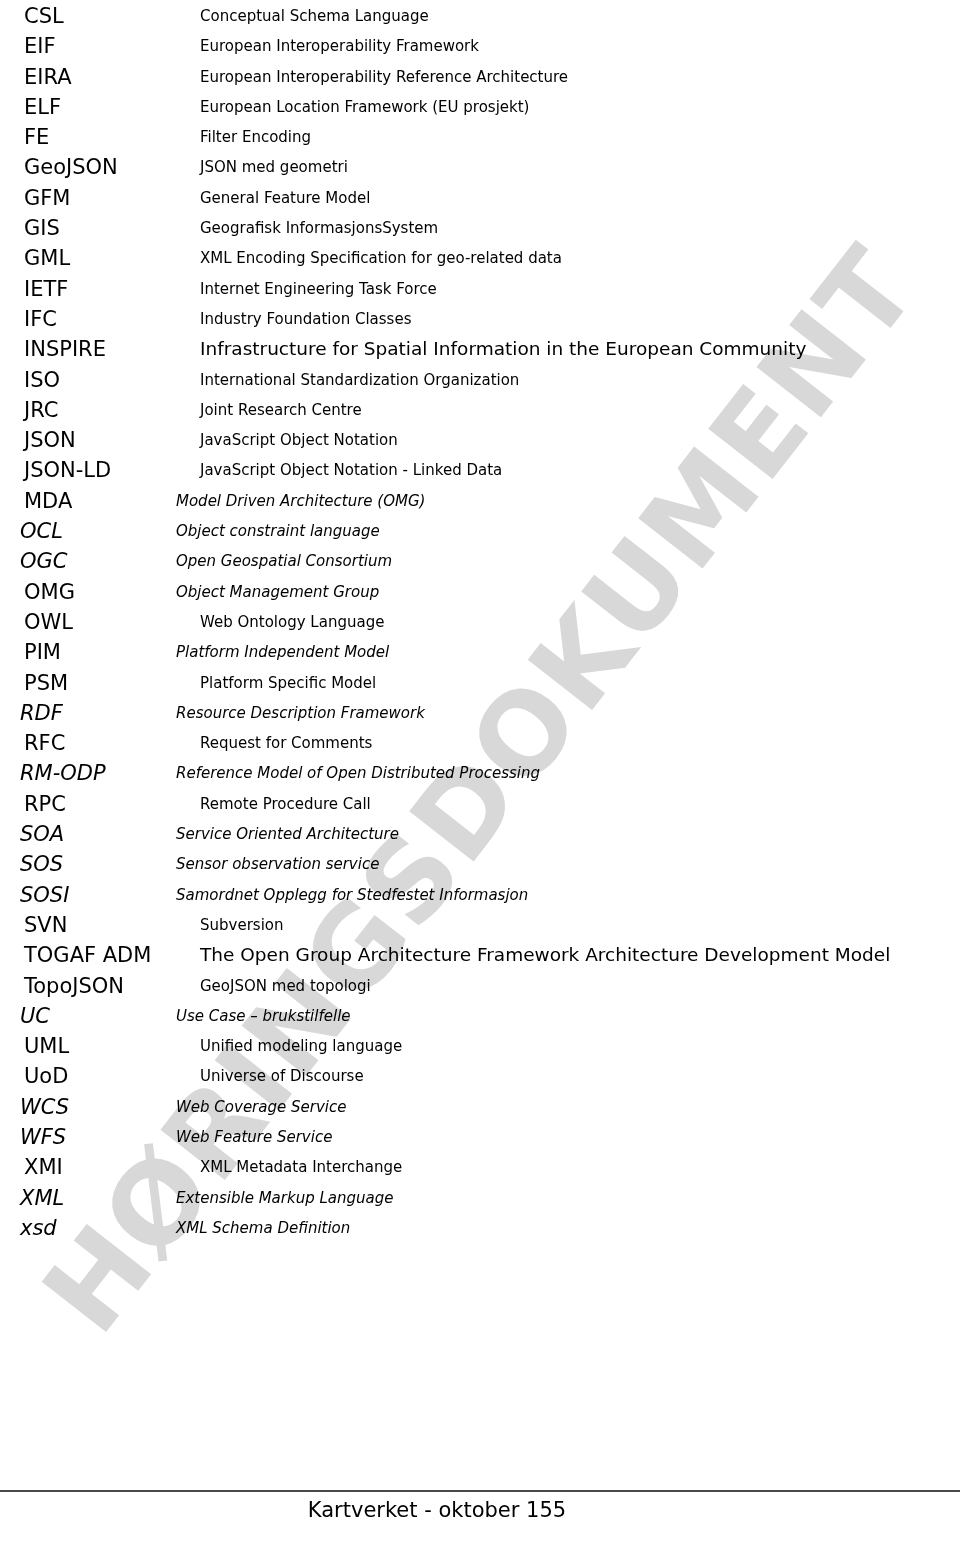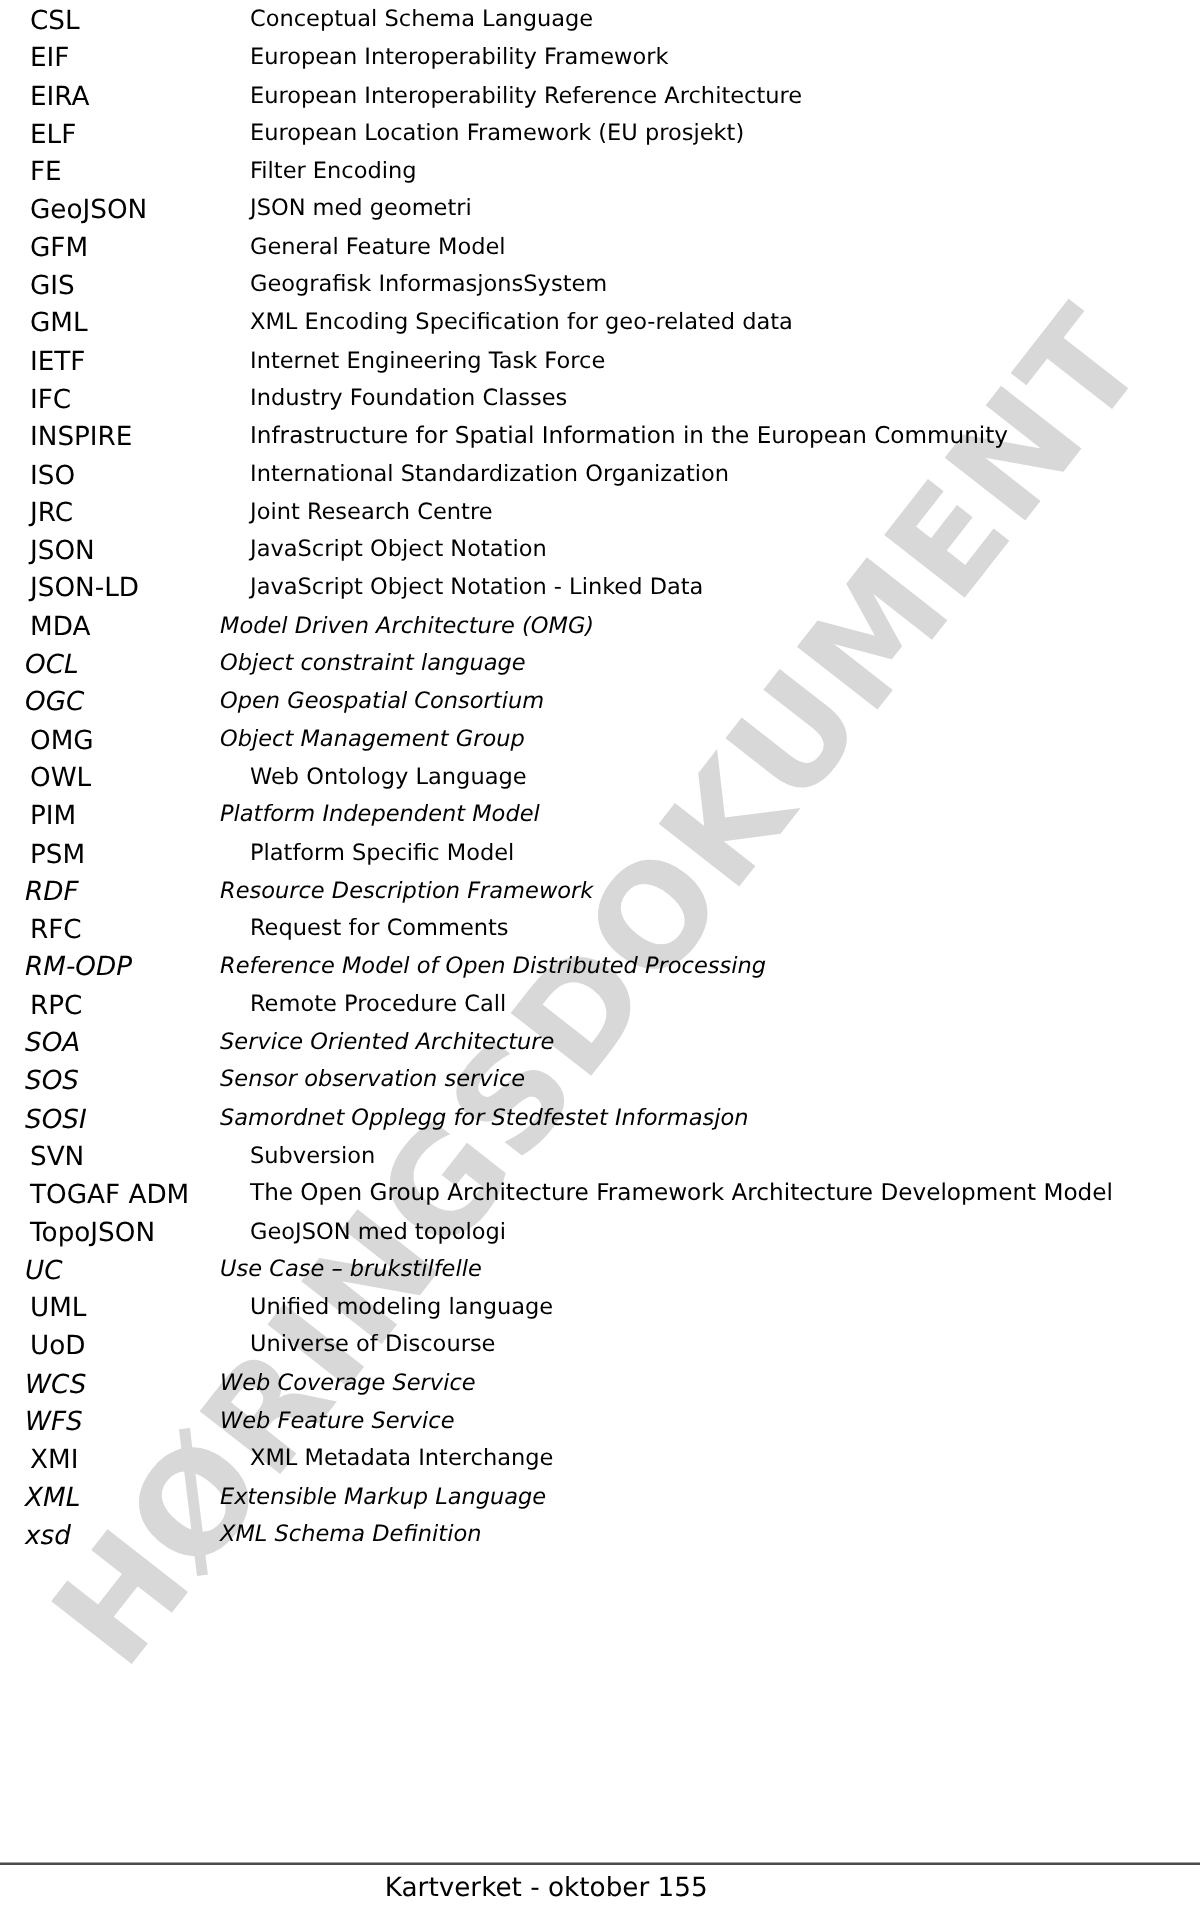--- a/index.html
+++ b/index.html
@@ -61,21 +61,21 @@
   .gl-abbr {
     display: inline-block;
     width: 176px;
     padding-left: 20px;
     box-sizing: border-box;
     font-size: 21px;
     vertical-align: top;
   }
   .gl-def {
     display: inline-block;
-    font-size: 18px;
+    font-size: 15px;
     vertical-align: top;
   }
   .it { font-style: italic; }
   .up { font-style: normal; padding-left: 24px; }
   
   .gl-row.small .gl-def { font-size: 18.5px; }
 
   
   #footer {
     position: absolute;

